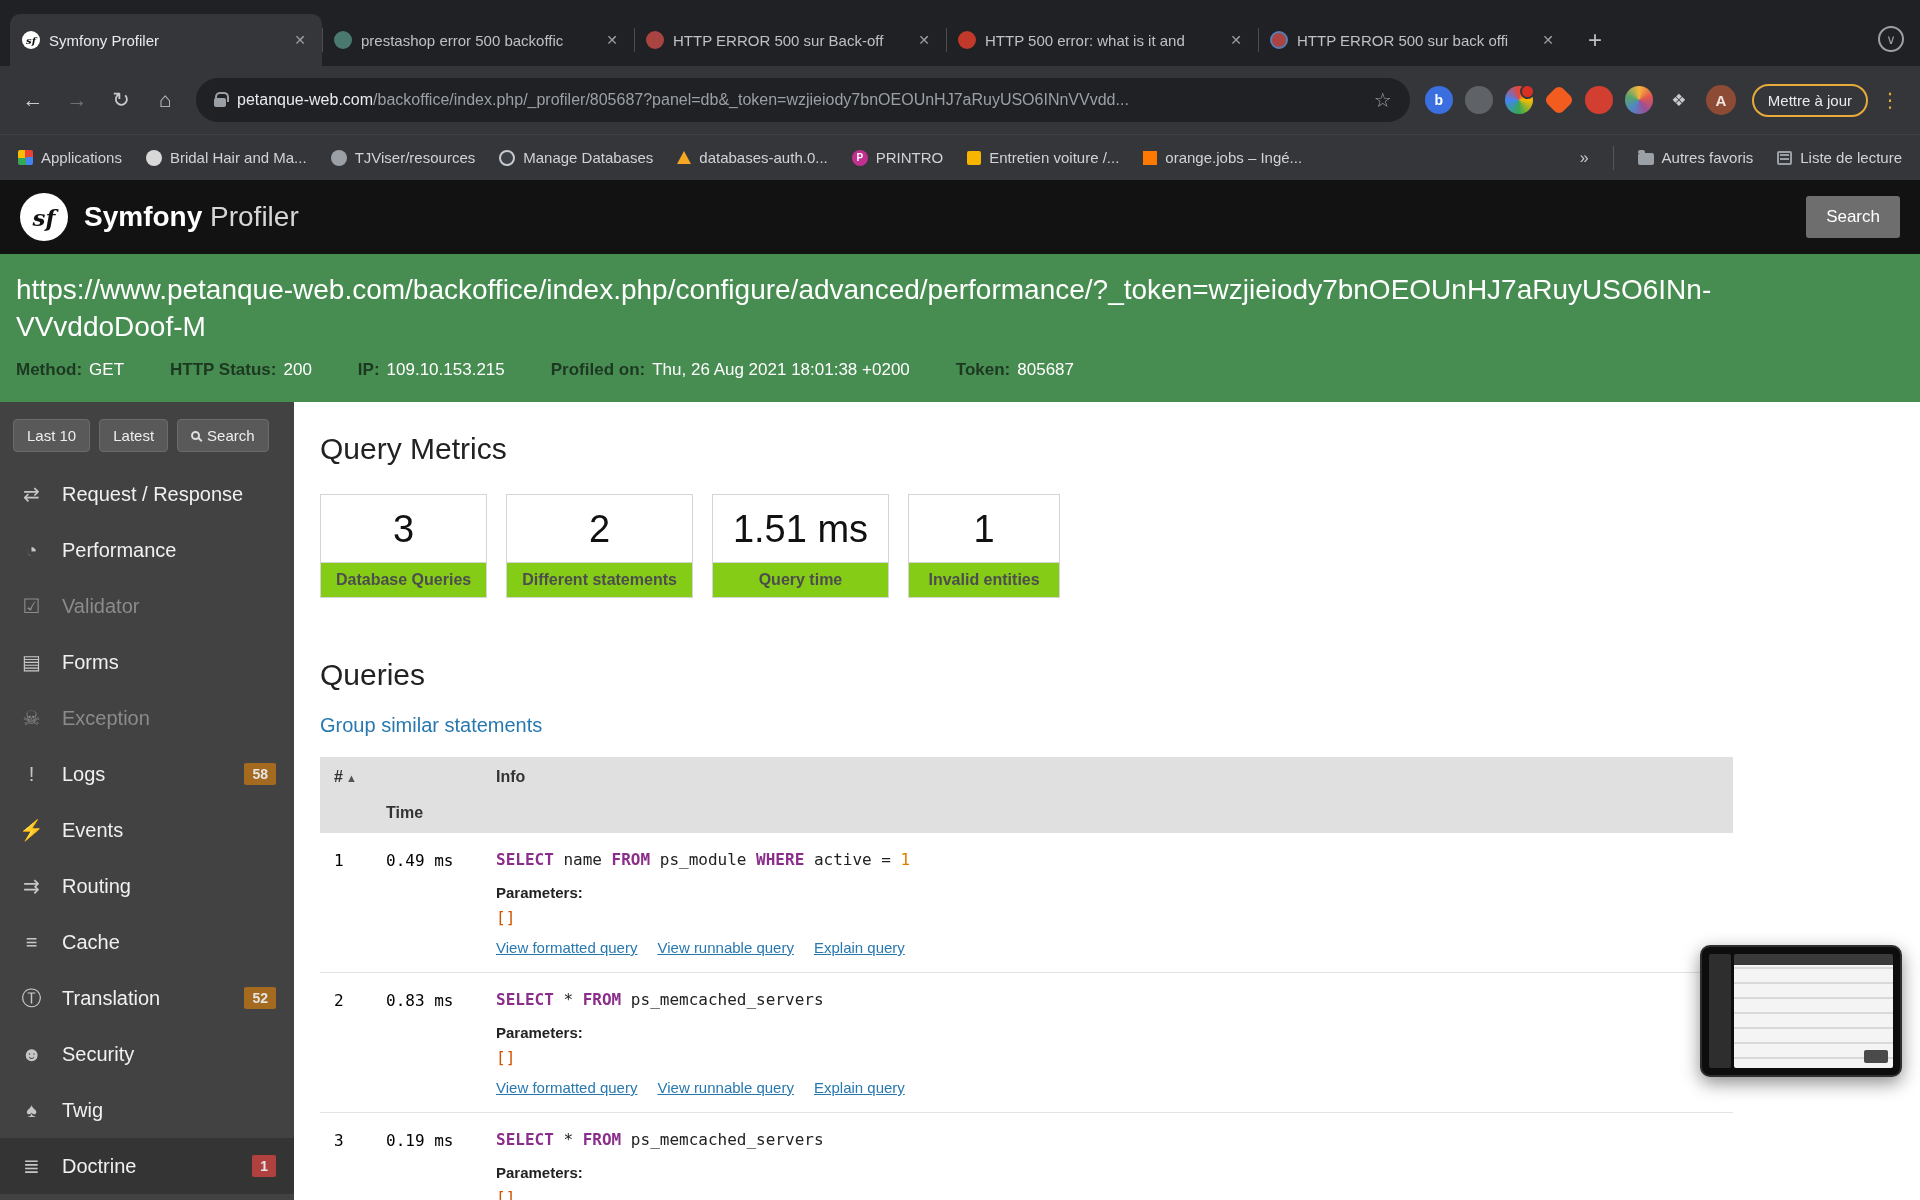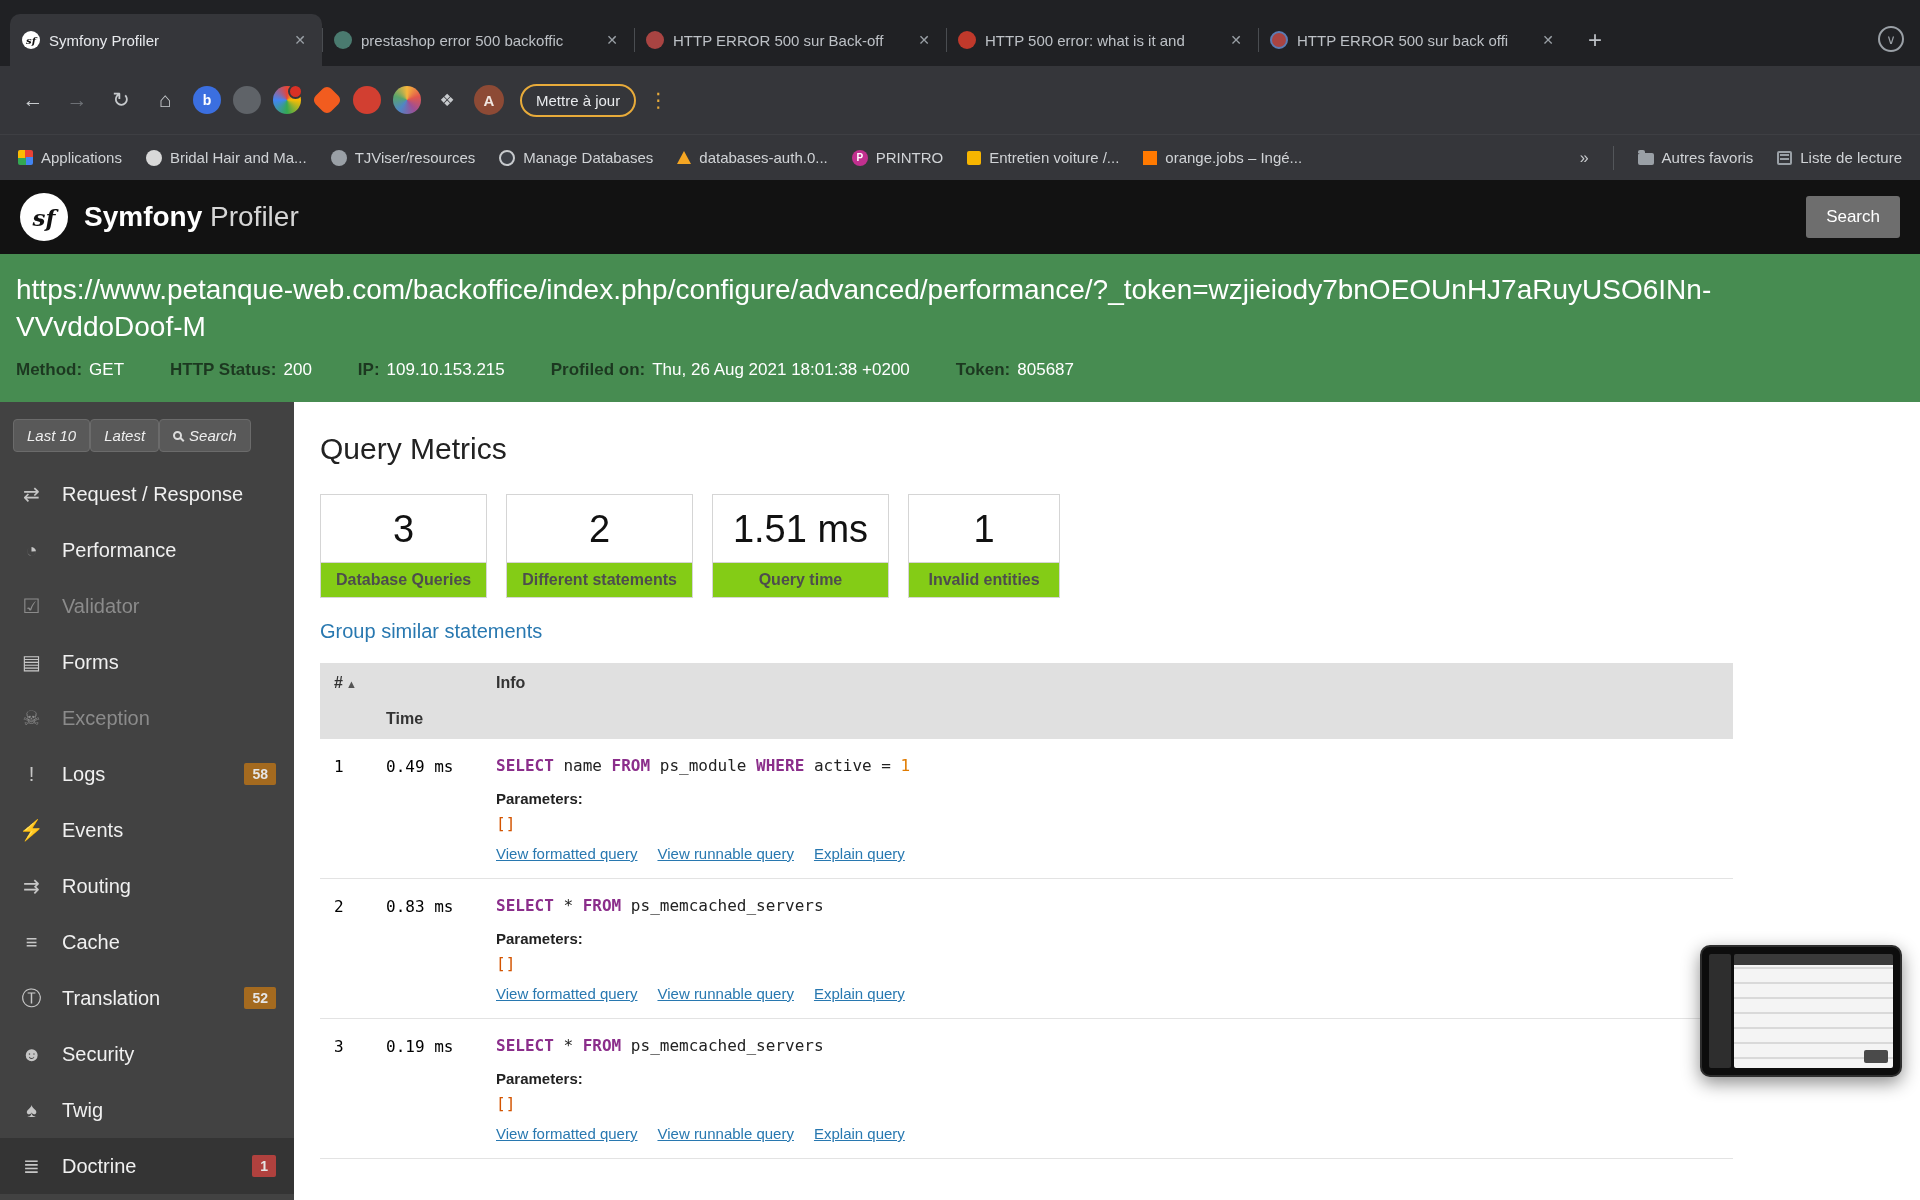--- a/index.html
+++ b/index.html
@@ -95,21 +95,21 @@
   
   .banner { height:148px; background:#478c51; color:#fff; padding:18px 16px 0; }
   .banner-url { font-size:28px; line-height:1.32; max-width:1730px; overflow-wrap:anywhere; }
   .banner-meta { margin-top:14px; display:flex; gap:46px; font-size:17px; }
   .banner-meta .lbl { font-weight:bold; color:rgba(0,0,0,0.6); margin-right:7px; }
   .banner-meta .val { color:#fff; }
 
   
   .body-row { display:flex; height:798px; }
   .sidebar { width:294px; flex-shrink:0; background:#424242; overflow:hidden; position:relative; }
-  .side-controls { display:flex; padding:17px 13px 14px;font-style:italic; }
+  .side-controls { display:flex; gap:9px; padding:17px 13px 14px; }
   .ctrl-btn { background:#595959; border:1px solid #6b6b6b; color:#eee; font-size:15px; padding:7px 13px;
     border-radius:4px; display:flex; align-items:center; gap:7px; }
   .mag { width:9px; height:9px; border:2px solid #ddd; border-radius:50%; position:relative; }
   .mag::after { content:''; position:absolute; width:2px; height:5px; background:#ddd; right:-3px; bottom:-4px; transform:rotate(-45deg); }
   .menu-item { height:56px; display:flex; align-items:center; gap:17px; padding:0 18px; font-size:20px; color:#f0f0f0; }
   .menu-item .mi-icon { width:27px; text-align:center; font-size:20px; color:#c6c6c6; flex-shrink:0; }
   .menu-item.disabled, .menu-item.disabled .mi-icon { color:#8b8b8b; }
   .menu-item.selected { background:#343434; }
   .badge { margin-left:auto; font-size:14px; font-weight:bold; color:#e5e5e5; padding:3px 8px; border-radius:2px; }
   .badge-warn { background:#a46a1f; }
@@ -185,20 +185,25 @@
   </div>
   <div class="newtab">+</div>
   <div class="tabsearch">∨</div>
 </div>
 
 <div class="toolbar">
   <div class="navbtn">←</div>
   <div class="navbtn dim">→</div>
   <div class="navbtn">↻</div>
   <div class="navbtn">⌂</div>
+  <div class="url-pill">
+    <span class="lock"></span>
+    <span class="url-text"><span class="domain">petanque-web.com</span><span>/backoffice/index.php/_profiler/805687?panel=db&amp;_token=wzjieiody7bnOEOUnHJ7aRuyUSO6INnVVvdd...</span></span>
+    <span class="star">☆</span>
+  </div>
   <div class="ext ext-b">b</div>
   <div class="ext ext-gray"></div>
   <div class="ext ext-rainbow1"></div>
   <div class="ext ext-diamond"></div>
   <div class="ext ext-red"></div>
   <div class="ext ext-rainbow2"></div>
   <div class="ext ext-puzzle">❖</div>
   <div class="avatar">A</div>
   <div class="update-pill">Mettre à jour</div>
   <div class="menu-dots">⋮</div>
@@ -359,20 +364,21 @@
       <div class="metric">
         <div class="metric-value">1.51 ms</div>
         <div class="metric-label">Query time</div>
       </div>
       <div class="metric">
         <div class="metric-value">1</div>
         <div class="metric-label">Invalid entities</div>
       </div>
     </div>
 
+    <div class="queries-title">Queries</div>
     <span class="group-link">Group similar statements</span>
 
     <div class="qtable">
       <div class="thead">
         <div class="col-num"><span>#</span><span class="sort-arrow">▲</span></div>
         <div class="col-time">Time</div>
         <div class="col-info">Info</div>
       </div>
 
       <div class="qrow">

